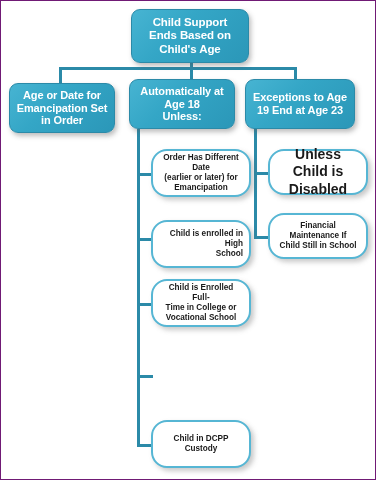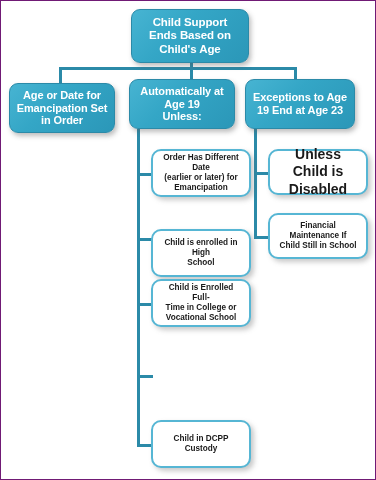--- a/index.html
+++ b/index.html
@@ -47,21 +47,21 @@
   .node-teal .lbl {
     display: block;
     width: 100%;
     white-space: pre-line;
   }
 
   
   .node-white {
     position: absolute;
     box-sizing: border-box;
-    border-radius: 10px;
+    border-radius: 16px;
     background: #ffffff;
     border: 2px solid #56b6d4;
     box-shadow: 3px 3px 5px rgba(100,100,100,0.35);
     color: #1a1a1a;
     display: flex;
     align-items: center;
     justify-content: center;
     text-align: center;
     font-weight: bold;
     line-height: 1.22;
@@ -102,36 +102,36 @@
   </div>
 
   <div class="node-teal" style="left:8px; top:82px; width:106px; height:50px; font-size:11px;">
     <span class="lbl">Age or Date for
 Emancipation Set
 in Order</span>
   </div>
 
   <div class="node-teal" style="left:128px; top:78px; width:106px; height:50px; font-size:11px;">
     <span class="lbl">Automatically at
-Age 19
+Age 18
 Unless:</span>
   </div>
 
   <div class="node-teal" style="left:244px; top:78px; width:110px; height:50px; font-size:11px;">
     <span class="lbl">Exceptions to Age
 19 End at Age 23</span>
   </div>
 
   <div class="node-white" style="left:150px; top:148px; width:100px; height:48px; font-size:8.2px;">
     <span class="lbl">Order Has Different Date
 (earlier or later) for
 Emancipation</span>
   </div>
 
-  <div class="node-white" style="left:150px; top:228px; width:100px; height:48px; font-size:8.2px;">
+  <div class="node-white" style="left:150px; top:219px; width:100px; height:48px; font-size:8.2px;text-align:right;">
     <span class="lbl">Child is enrolled in High
 School</span>
   </div>
 
   <div class="node-white" style="left:150px; top:278px; width:100px; height:48px; font-size:8.2px;">
     <span class="lbl">Child is Enrolled Full-
 Time in College or
 Vocational School</span>
   </div>
 

